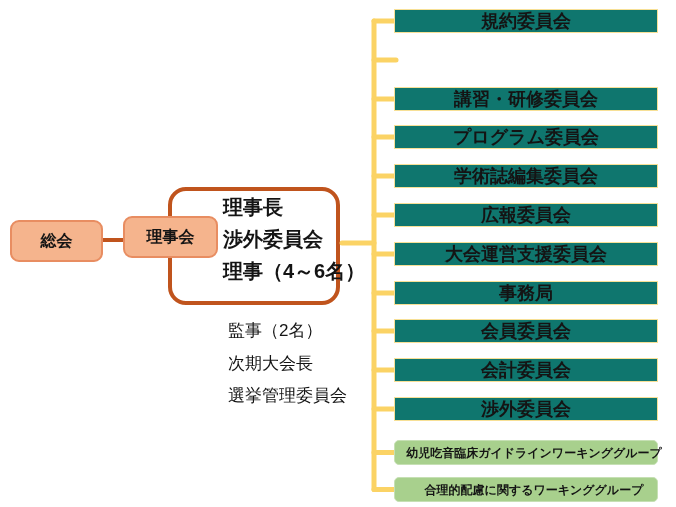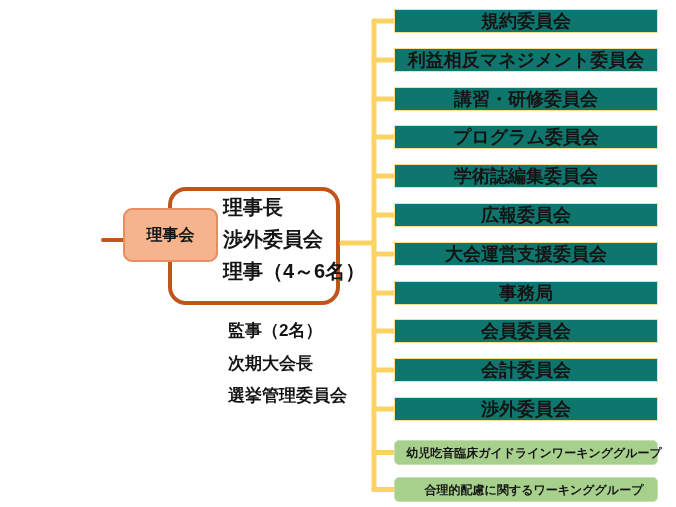--- a/index.html
+++ b/index.html
@@ -8,33 +8,33 @@
     font-family:"Liberation Sans",sans-serif;color:#141414;overflow:hidden;
   }
   .connectors{position:absolute;left:0;top:0;width:676px;height:507px;z-index:2;}
   .box{position:absolute;display:flex;align-items:center;justify-content:center;
        box-sizing:border-box;text-align:center;z-index:3;white-space:nowrap;}
   .pink{
     background:#F5B48D;border:2px solid #E88D61;border-radius:9px;
     font-size:16px;font-weight:600;
   }
   #assembly-box{left:10px;top:220px;width:93px;height:42px;}
-  #board-box{left:123px;top:208px;width:95px;height:54px;}
+  #board-box{left:123px;top:216px;width:95px;height:42px;}
   .big-rect{
     position:absolute;left:168px;top:187px;width:172px;height:118px;
     border:4px solid #C0541D;border-radius:18px;background:#ffffff;
     box-sizing:border-box;z-index:1;
   }
   .board-roles{
     position:absolute;left:223px;top:191px;z-index:4;
     font-size:20px;font-weight:600;line-height:32px;white-space:nowrap;
   }
   .officers{
     position:absolute;left:228px;top:315px;z-index:4;
-    font-size:17px;font-weight:700;line-height:32.5px;white-space:nowrap;
+    font-size:17px;font-weight:400;line-height:32.5px;white-space:nowrap;
   }
   .committee{
     left:394px;width:264px;height:24px;
     background:#0f766e;border:1.5px solid #F7E096;border-radius:0;
     font-size:18px;font-weight:600;line-height:1;
   }
   .wg{
     left:394px;width:264px;height:25px;
     background:#A8D08D;border:1.5px solid #C6E0B4;border-radius:5px;
     font-size:12px;font-weight:600;line-height:1;padding-left:16px;
@@ -65,36 +65,36 @@
       <line x1="374" y1="254" x2="396" y2="254"></line>
       <line x1="374" y1="293" x2="396" y2="293"></line>
       <line x1="374" y1="331" x2="396" y2="331"></line>
       <line x1="374" y1="370" x2="396" y2="370"></line>
       <line x1="374" y1="409" x2="396" y2="409"></line>
       <line x1="374" y1="452.5" x2="396" y2="452.5"></line>
       <line x1="374" y1="489.5" x2="396" y2="489.5"></line>
     </g>
   </svg>
 
+  <div class="box pink" id="assembly-box">総会</div>
   <div class="box pink" id="board-box">理事会</div>
 
   <div class="board-roles">
     <div>理事長</div>
     <div>渉外委員会</div>
     <div>理事（4～6名）</div>
   </div>
 
   <div class="officers">
     <div>監事（2名）</div>
     <div>次期大会長</div>
     <div>選挙管理委員会</div>
   </div>
 
   <div class="box committee" style="top:9px">規約委員会</div>
-  <div class="box committee" style="top:48px">利益相反マネジメント委員会</div>
   <div class="box committee" style="top:87px">講習・研修委員会</div>
   <div class="box committee" style="top:125px">プログラム委員会</div>
   <div class="box committee" style="top:164px">学術誌編集委員会</div>
   <div class="box committee" style="top:203px">広報委員会</div>
   <div class="box committee" style="top:242px">大会運営支援委員会</div>
   <div class="box committee" style="top:281px">事務局</div>
   <div class="box committee" style="top:319px">会員委員会</div>
   <div class="box committee" style="top:358px">会計委員会</div>
   <div class="box committee" style="top:397px">渉外委員会</div>
 

